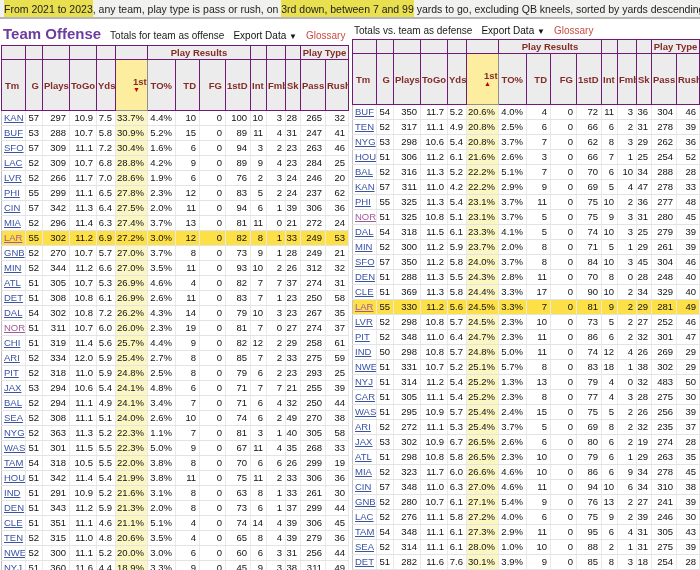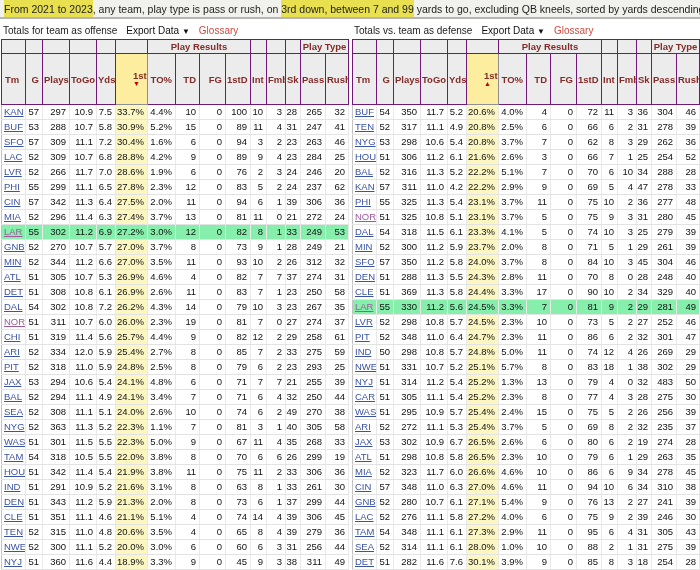--- a/index.html
+++ b/index.html
@@ -37,33 +37,34 @@
     line-height:9px; cursor:pointer;
   }
   th.sorted-head .arrow { display:block; color:#c00000; font-size:7px; line-height:7px; }
   tbody td {
     height:14px; line-height:14px; font-size:9.5px; color:#111; text-align:right;
     padding:0 3px 0 0; border-bottom:1px solid #e3e3e3; border-right:1px solid #e9e9e9;
     white-space:nowrap; overflow:hidden; background:#fff;
   }
   tbody td.tm { text-align:left; padding:0 0 0 2px; }
   tbody td.sorted { background:#fbf6c2; }
-  tr.hl td, tr.hl td.sorted { background:#86efac; }
+  tr.hl td, tr.hl td.sorted { background:#fde047; }
   a.team { color:#3a53a4; text-decoration:underline; cursor:pointer; }
   a.team.visited { color:#a0589f; }
 </style>
 </head>
 <body>
 
 <div class="query-bar"><span class="hl">From 2021 to 2023</span><span>, any team, play type is pass or rush, on </span><span class="hl">3rd down, between 7 and 99</span><span> yards to go, excluding QB kneels, sorted by yards descending</span></div>
 
 <div class="tables">
 
   <section class="stat-block">
     <div class="block-head">
+      <h2>Team Offense</h2>
       <span class="subtitle">Totals for team as offense</span>
       <span class="export"><span>Export Data</span> <span class="caret">▼</span></span>
       <a class="glossary">Glossary</a>
     </div>
     <table>
       <colgroup>
         <col style="width:24px">
           <col style="width:17px">
           <col style="width:27px">
           <col style="width:27px">

